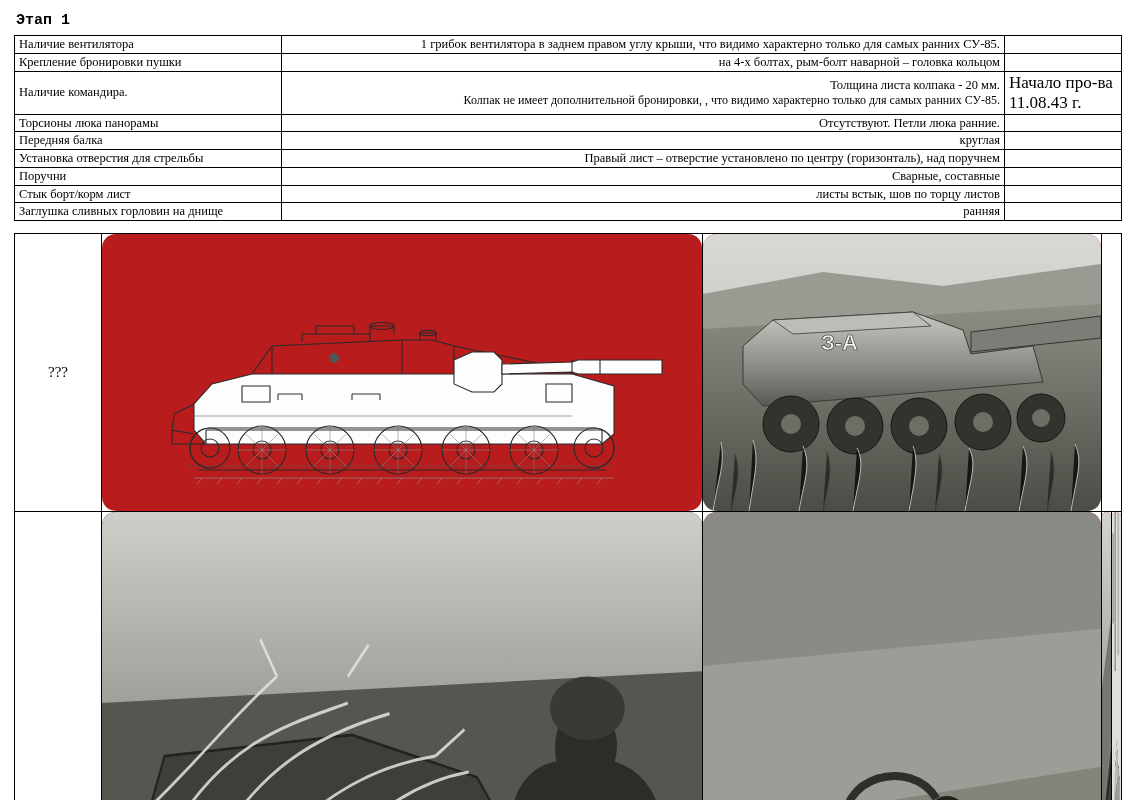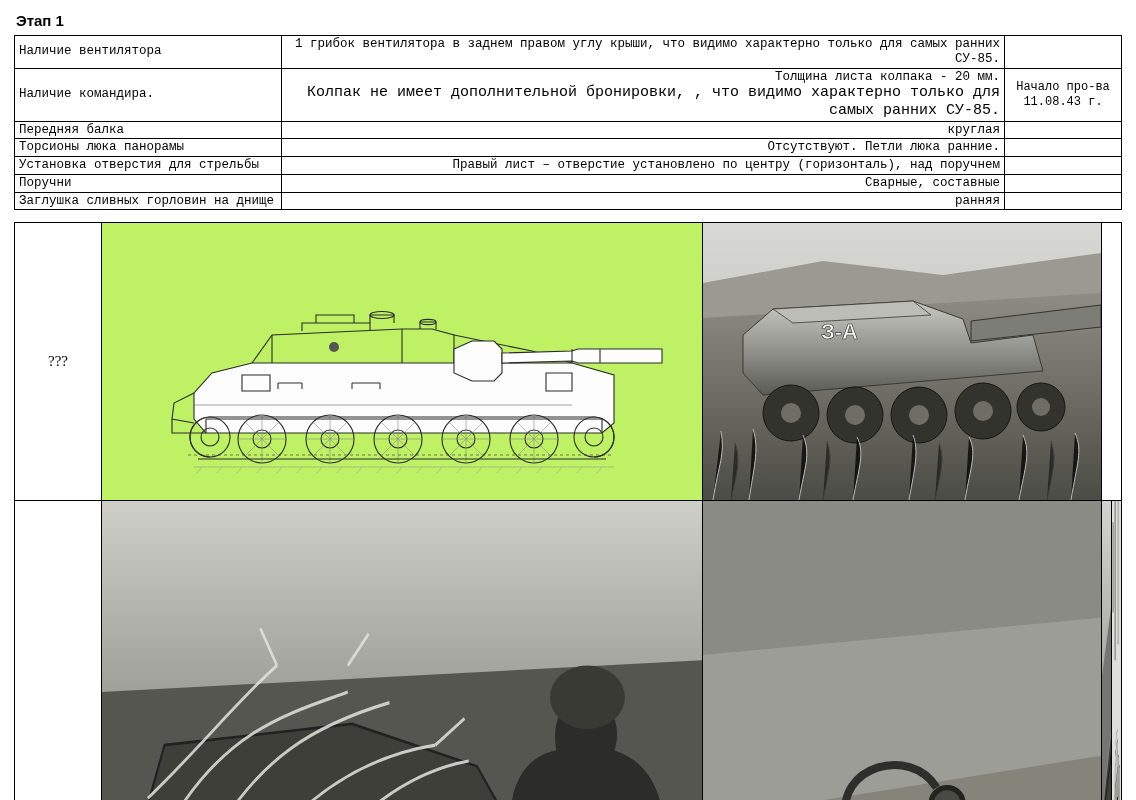--- a/index.html
+++ b/index.html
@@ -15,56 +15,54 @@
     overflow: hidden;
   }
   .page {
     position: relative;
     width: 1136px;
     height: 800px;
     box-sizing: border-box;
     padding: 10px 14px 0 14px;
   }
   .doc-title {
-    font-family: Liberation Sans, sans-serif;
+    font-family: Liberation Mono, monospace;
     font-size: 15px;
     font-weight: bold;
     margin: 2px 0 6px 2px;
   }
   table.spec {
     border-collapse: collapse;
     width: 1108px;
     table-layout: fixed;
     font-size: 12.5px;
-    font-family: Liberation Mono, monospace;
   }
   table.spec td {
     border: 1px solid #000000;
     padding: 1px 4px;
     vertical-align: middle;
     line-height: 1.18;
   }
   td.col-label {
     width: 258px;
     text-align: left;
     white-space: nowrap;
   }
   td.col-value {
     text-align: right;
   }
   td.col-note {
     width: 108px;
-    text-align: center;
-    font-size: 12px;
+    font-size: 17px;
   }
   .val-line {
     display: block;
   }
   .val-line.sub {
-    font-size: 15px;
+    font-size: 12px;
   }
   
   .mosaic {
     margin-top: 12px;
     width: 1108px;
     border: 1px solid #000000;
     border-collapse: collapse;
     table-layout: fixed;
   }
   .mosaic td {
@@ -83,21 +81,22 @@
     height: 277px;
   }
   .cell-photo {
     height: 212px;
   }
   .imgbox {
     position: relative;
     width: 100%;
     height: 100%;
     overflow: hidden;
-    background: #bef264;
+    background: #b91c1c;
+    border-radius: 14px;
   }
   
   .linewrap {
     width: 100%;
     height: 100%;
     display: block;
   }
   
   .photo {
     display: block;
@@ -115,55 +114,69 @@
   <table class="spec">
     <tbody>
       <tr>
         <td class="col-label">Наличие вентилятора</td>
         <td class="col-value">
           <span class="val-line">1 грибок вентилятора в заднем правом углу крыши, что видимо характерно только для самых ранних СУ-85.</span>
         </td>
         <td class="col-note"></td>
       </tr>
       <tr>
+        <td class="col-label">Крепление бронировки пушки</td>
+        <td class="col-value">
+          <span class="val-line">на 4-х болтах, рым-болт наварной – головка кольцом</span>
+        </td>
+        <td class="col-note"></td>
+      </tr>
+      <tr>
         <td class="col-label">Наличие командира.</td>
         <td class="col-value">
           <span class="val-line">Толщина листа колпака - 20 мм.</span>
           <span class="val-line sub">Колпак не имеет дополнительной бронировки, , что видимо характерно только для самых ранних СУ-85.</span>
         </td>
         <td class="col-note">
           <span class="val-line">Начало про-ва</span>
           <span class="val-line">11.08.43 г.</span>
         </td>
       </tr>
       <tr>
+        <td class="col-label">Торсионы люка панорамы</td>
+        <td class="col-value">
+          <span class="val-line">Отсутствуют. Петли люка ранние.</span>
+        </td>
+        <td class="col-note"></td>
+      </tr>
+      <tr>
         <td class="col-label">Передняя балка</td>
         <td class="col-value">
           <span class="val-line">круглая</span>
         </td>
         <td class="col-note"></td>
       </tr>
       <tr>
-        <td class="col-label">Торсионы люка панорамы</td>
-        <td class="col-value">
-          <span class="val-line">Отсутствуют. Петли люка ранние.</span>
-        </td>
-        <td class="col-note"></td>
-      </tr>
-      <tr>
         <td class="col-label">Установка отверстия для стрельбы</td>
         <td class="col-value">
           <span class="val-line">Правый лист – отверстие установлено по  центру (горизонталь), над поручнем</span>
         </td>
         <td class="col-note"></td>
       </tr>
       <tr>
         <td class="col-label">Поручни</td>
         <td class="col-value">
           <span class="val-line">Сварные, составные</span>
+        </td>
+        <td class="col-note"></td>
+      </tr>
+      <tr>
+        <td class="col-label">Стык борт/корм лист</td>
+        <td class="col-value">
+          <span class="val-line">листы встык, шов по торцу листов</span>
         </td>
         <td class="col-note"></td>
       </tr>
       <tr>
         <td class="col-label">Заглушка сливных горловин на днище</td>
         <td class="col-value">
           <span class="val-line">ранняя</span>
         </td>
         <td class="col-note"></td>
       </tr>

